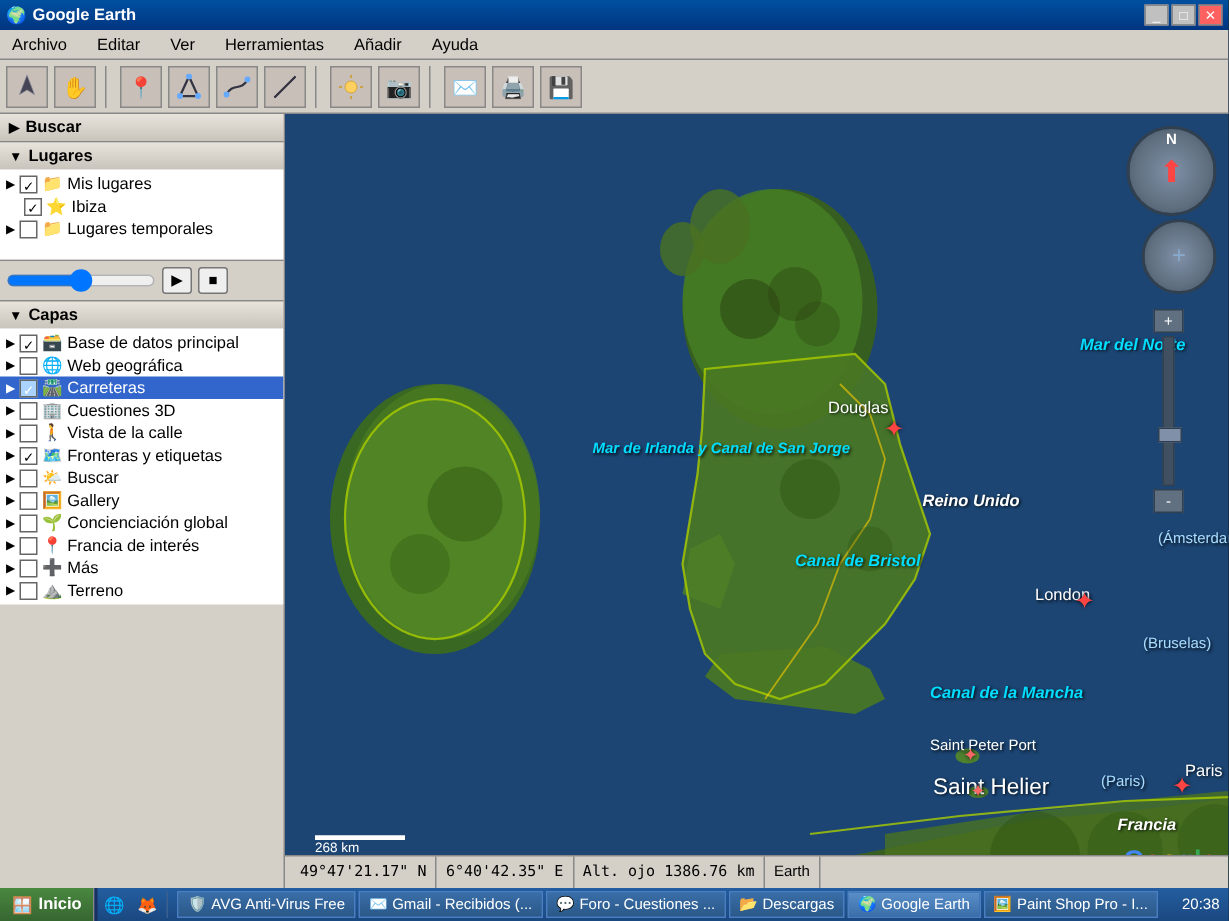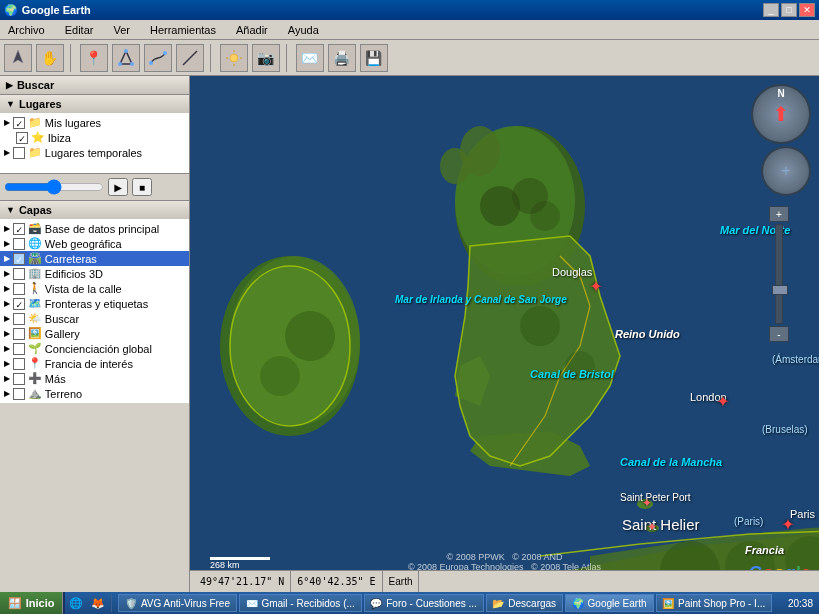--- a/index.html
+++ b/index.html
@@ -347,21 +347,21 @@
           <span style="font-size:8px;">▶</span>
           <span class="checkbox checked" style="background:#aad4ff;"></span>
           <span>🛣️</span>
           <span>Carreteras</span>
         </div>
 
         <div class="tree-item">
           <span style="font-size:8px;">▶</span>
           <span class="checkbox"></span>
           <span>🏢</span>
-          <span>Edificios 3D</span>
+          <span>Cuestiones 3D</span>
         </div>
 
         <div class="tree-item">
           <span style="font-size:8px;">▶</span>
           <span class="checkbox"></span>
           <span>🚶</span>
           <span>Vista de la calle</span>
         </div>
 
         <div class="tree-item">
@@ -521,37 +521,36 @@
           <div class="vert-thumb"></div>
         </div>
         <div class="vert-btn">-</div>
       </div>
 
       <div id="scale-bar">
         <div class="scale-line"></div>
         <span>268 km</span>
       </div>
 
-      <div id="copyright">
-        <div>© 2008 PPWK &nbsp; © 2008 AND</div>
-        <div>© 2008 Europa Technologies &nbsp; © 2008 Tele Atlas</div>
-      </div>
 
       <div id="google-logo">
         <span>G</span><span>o</span><span>o</span><span>g</span><span>l</span><span>e</span>
       </div>
 
     </div>
 
     <div id="statusbar" style="position:absolute;bottom:0;left:0;right:0;">
       <div class="status-item">
         <span class="coord-display">49°47'21.17" N</span>
       </div>
       <div class="status-item">
         <span class="coord-display">6°40'42.35" E</span>
+      </div>
+      <div class="status-item">
+        <span class="alt-display">Alt. ojo 1386.76 km</span>
       </div>
       <div class="status-item">
         <span>Earth</span>
       </div>
     </div>
 
   </div>
 </div>
 
 <div id="taskbar" style="position:fixed;bottom:0;left:0;width:819px;height:22px;display:flex;align-items:center;background:linear-gradient(to bottom, #245ea0, #1a4880);z-index:100;">

